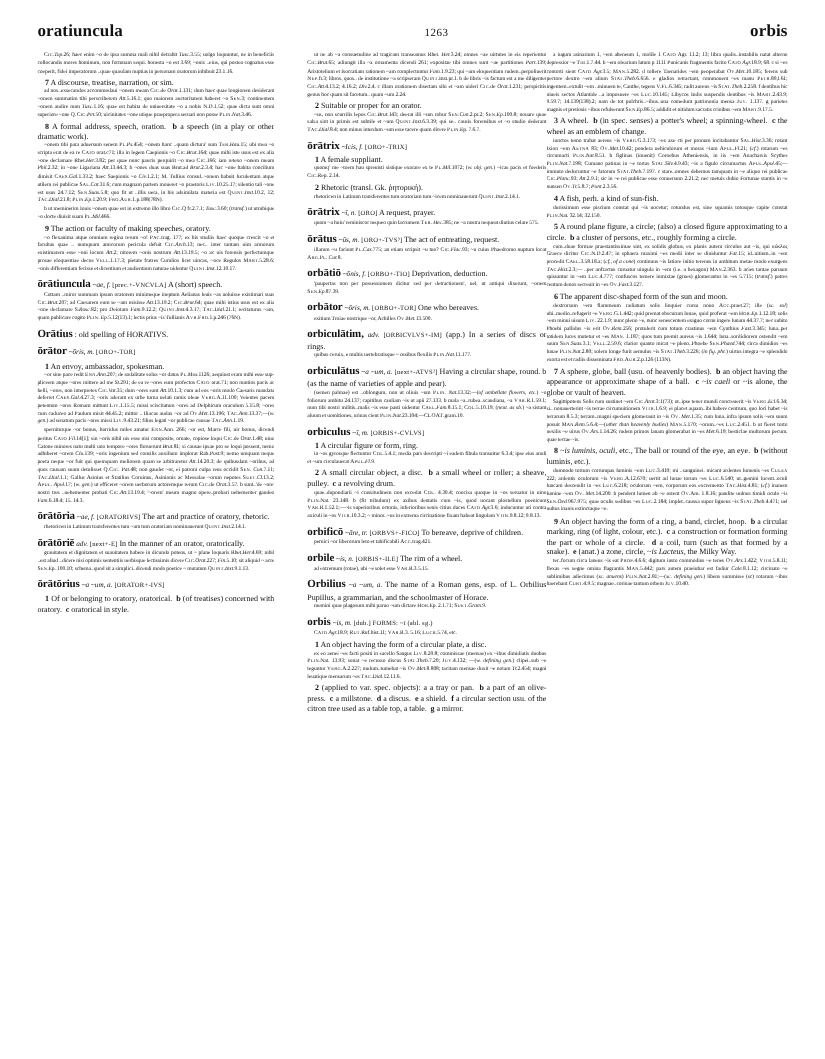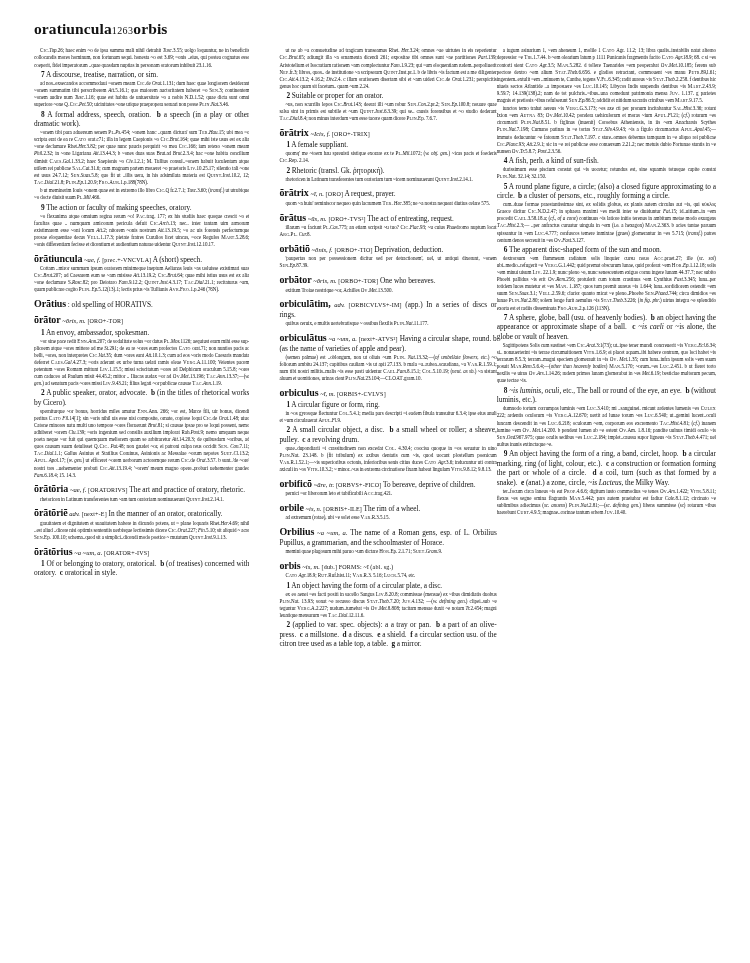--- a/index.html
+++ b/index.html
@@ -11,24 +11,25 @@
     -webkit-font-smoothing:none;
   }
   .page{
     position:relative;
     width:750px;height:963px;
     box-sizing:border-box;
     padding:14px 34px 8px 34px;
   }
   
   .runhead{
-    display:flex;align-items:baseline;justify-content:flex-start;
+    display:flex;align-items:baseline;justify-content:space-between;
     font-weight:bold;font-size:15.5px;
     letter-spacing:.1px;
     margin:6px 0 9px 0;
+    gap:23px;
   }
   .runhead .left,.runhead .right{white-space:nowrap;}
   .runhead .folio{
     font-weight:normal;font-size:10px;
     font-family:"Liberation Serif",serif;
     letter-spacing:.4px;
   }
   
   .cols{
     display:flex;
@@ -99,21 +100,20 @@
         <div class="cit">~onem tibi para aduersum senem <span class="au">Pl</span>.<span class="wk">Ps.</span>454; ~onem hanc ..quam dictura' sum <span class="au">Ter</span>.<span class="wk">Hau.</span>15; ubi mea ~o scripta erat de ea re <span class="au">Cato</span> orat.c71; illa in legem Caepionis ~o <span class="au">Cic</span>.<span class="wk">Brut.</span>164; quae mihi iste usus est ex alia ~one declamare Rhet.<span class="wk">Her.</span>3.82; per quae nunc paucis perquirit ~o mea <span class="au">Cic</span>.166; iam retexo ~onem meam <span class="wk">Phil.</span>2.32; in ~one Ligariana <span class="wk">Att.</span>13.44.3;  b ~ones duas suas Brut.ad <span class="wk">Brut.</span>2.3.4; hac ~one habita concilium dimisit <span class="au">Caes</span>.<span class="wk">Gal.</span>1.33.2; haec Saepionis ~o <span class="wk">Civ.</span>1.2.1; M. Tullius consul..~onem habuit lucu­lentam atque utilem rei publicae <span class="au">Sal</span>.<span class="wk">Cat.</span>31.6; cum magnam partem moueret ~o praetoris <span class="au">Liv</span>.10.25.17; silentio tali ~one est usus 24.7.12; <span class="au">Sen</span>.<span class="wk">Suas.</span>5.8; quo fit ut ..illis uera, in his adsimilata materia est <span class="au">Quint</span>.<span class="wk">Inst.</span>10.2, 12; <span class="au">Tac</span>.<span class="wk">Dial.</span>21.8; <span class="au">Plin</span>.<span class="wk">Ep.</span>1.20.9; <span class="au">Fro</span>.<span class="au">Aur</span>.1.p.188(78N).</div>
         <div class="cit">b ut meminerim Iouis ~onem quae est in extremo illo libro <span class="au">Cic</span>.Q fr.2.7.1; <span class="wk">Tusc.</span>3.60; (<em>transf.</em>) ut utrubique ~o docte diuisit suam <span class="au">Pl</span>.<span class="wk">Mil.</span>466.</div>
         <div class="sense sense-ind"><span class="num">9</span> The action or faculty of making speeches, oratory.</div>
         <div class="cit">~o flexanima atque omnium regina rerum ~o! <span class="au">Pac</span>.trag. 177; ex his studiis haec quoque crescit ~o et facultas quae .. numquam amicorum pericula defuit <span class="au">Cic</span>.<span class="wk">Arch.</span>13; nec.. inter tantam uim armorum existimarem esse ~oni locum <span class="wk">Att.</span>2; nitorem ~onis nostrum <span class="wk">Att.</span>13.19.5; ~o ac uis forensis perfectumque prosae eloquentiae decus <span class="au">Vell</span>.1.17.3; pietate fratres Curulios licet uincas, ~oce Regulos <span class="au">Mart</span>.5.28.6; ~onis differentiam fecisse et dicentium et audientium naturae uidentur <span class="au">Quint</span>.<span class="wk">Inst.</span>12.10.17.</div>
         <div class="sense hwline"><span class="hw">ōrātiuncula</span> <span class="infl ital">~ae, f.</span> <span class="etym">[prec.+-VNCVLA]</span> <span>A (short) speech.</span></div>
         <div class="cit">Cottam ..miror summam ipsum oratorem minimeque ineptum Aelianas leuis ~as uoluisse existimari suas <span class="au">Cic</span>.<span class="wk">Brut.</span>207; ad Caesarem eum se ~am misisse <span class="wk">Att.</span>13.19.2; <span class="au">Cic</span>.<span class="wk">Brut.</span>64; quae mihi istius usus est ex alia ~one declamare S.<span class="wk">Rosc.</span>82; pro Deiotaro <span class="wk">Fam.</span>9.12.2; <span class="au">Quint</span>.<span class="wk">Inst.</span>4.3.17; <span class="au">Tac</span>.<span class="wk">Dial.</span>21.1; recitaturus ~am, quam publicare cogito <span class="au">Plin</span>. <span class="wk">Ep.</span>5.12(13).1; lectis prius ~is Tullianis <span class="au">Avr</span>.<span class="au">Fro</span>.1.p.246 (76N).</div>
         <div class="sense hwline"><span class="hw">Orātius</span> <span>: old spelling of HORATIVS.</span></div>
         <div class="sense hwline"><span class="hw">ōrātor</span> <span class="infl ital">~ōris, m.</span> <span class="etym">[ORO+-TOR]</span></div>
         <div class="sense sense-ind"><span class="num">1</span> An envoy, ambassador, spokesman.</div>
         <div class="cit">~or sine pace redit <span class="au">Enn</span>.<span class="wk">Ann.</span>207; de sodalitate solus ~or datus <span class="au">Pl</span>.<span class="wk">Mos.</span>1126; aequiust eram mihi esse sup­pliceem atque ~ores mittere ad me <span class="wk">St.</span>291; de ea re ~ores eum profectos <span class="au">Cato</span> orat.71; non nuntios pacis ac belli, ~ores, non interpretes <span class="au">Cic</span>.<span class="wk">Vat.</span>35; dum ~ores eant <span class="wk">Att.</span>10.1.3; cum ad eos ~oris modo Caesaris man­data deferret <span class="au">Caes</span>.<span class="wk">Gal.</span>4.27.3; ~oris aderant ex urbe turna uelati ramis oleae <span class="au">Verg</span>.A.11.100; Veientes pacem petentum ~ores Romam mittunt <span class="au">Liv</span>.1.15.5; missi sciscitatum ~ores ad Delphicum oraculum 5.15.8; ~ores cum caduceo ad Paulum misit 44.45.2; mittor .. Iliacas audax ~or ad <span class="au">Ov</span>.<span class="wk">Met.</span>13.196; <span class="au">Tac</span>.<span class="wk">Ann.</span>13.37;—(<em>w. gen.</em>) ad sena­tum pacis ~ores missi <span class="au">Liv</span>.9.43.21; filius legati ~or publicae causae <span class="au">Tac</span>.<span class="wk">Ann.</span>1.19.</div>
-        <div class="sense sense-ind"><span class="num">2</span> A public speaker, orator, advocate.&nbsp; <span class="sub">b</span> (in the titles of rhetorical works by Cicero).</div>
         <div class="cit">sperniturque ~or bonus, horridus miles amatur <span class="au">Enn</span>.Ann. 266; ~or est, Marce fili, uir bonus, dicendi peritus <span class="au">Cato</span> <span class="wk">Fil.</span>14[1]; sin ~oris nihil uis esse nisi composite, ornate, copiose loqui <span class="au">Cic</span>.de <span class="wk">Orat.</span>1.48; uiuo Catone minores natu multi uno tempore ~ores floruerunt <span class="wk">Brut.</span>81; si causae ipsae pro se loqui possent, nemo adhiberet ~orem <span class="wk">Clu.</span>139; ~oris ingenium sed consilis auxilium implorat Rab.<span class="wk">Post.</span>9; nemo umquam neque poeta neque ~or fuit qui quemquam meliorem quam se arbitraretur <span class="wk">Att.</span>14.20.3; de quibusdam ~oribus, ad quos causam suam detulisset <span class="au">Q.Cic</span>. <span class="wk">Pat.</span>48; non gaudet ~or, ei patroni culpa reus occidit <span class="au">Sen</span>. <span class="wk">Con.</span>7.11; <span class="au">Tac</span>.<span class="wk">Dial.</span>1.1; Gallus Asinius et Statilius Coruinus, Asinionis ac Messalae ~orum nepotes <span class="au">Suet</span>.<span class="wk">Cl.</span>13.2; <span class="au">Apul</span>. <span class="wk">Apol.</span>17; (<em>w. gen.</em>) ut efficeret ~orem uerborum actoremque rerum <span class="au">Cic</span>.de <span class="wk">Orat.</span>3.57.  b sunt..'de ~ore' nostri tres ..uehementer probati <span class="au">Cic</span>.<span class="wk">Att.</span>13.19.4; '~orem' meum magno opere..probari uehementer gaudeo <span class="wk">Fam.</span>6.18.4; 15. 14.3.</div>
         <div class="sense hwline"><span class="hw">ōrātōria</span> <span class="infl ital">~ae, f.</span> <span class="etym">[ORATORIVS]</span> <span>The art and practice of oratory, rhetoric.</span></div>
         <div class="cit">rhetoricen in Latinum transferentes tum ~am tum ora­toriam nominauerunt <span class="au">Quint</span>.<span class="wk">Inst.</span>2.14.1.</div>
         <div class="sense hwline"><span class="hw">ōrātōriē</span> <span class="infl ital">adv.</span> <span class="etym">[next+-E]</span> <span>In the manner of an orator, oratorically.</span></div>
         <div class="cit">grauitatem et dignitatem et suauitatem habere in dicundo potens, ut ~ plane loquaris Rhet.<span class="wk">Her.</span>4.69; nihil ..est aliud ..dicere nisi optimis sententiis uerbisque lectissimis dicere <span class="au">Cic</span>.<span class="wk">Orat.</span>227; <span class="wk">Fin.</span>5.10; sit aliquid ~ acre <span class="au">Sen</span>.Ep. 100.10; schema..quod sit a simplici..dicendi modo poetice ~ mutatum <span class="au">Quint</span>.<span class="wk">Inst.</span>9.1.13.</div>
         <div class="sense hwline"><span class="hw">ōrātōrius</span> <span class="infl ital">~a ~um, a.</span> <span class="etym">[ORATOR+-IVS]</span></div>
         <div class="sense sense-ind"><span class="num">1</span> Of or belonging to oratory, oratorical.&nbsp; <span class="sub">b</span> (of treatises) concerned with oratory.&nbsp; <span class="sub">c</span> oratorical in style.</div>
       </div>
     <div class="col c2" id="col-2">
         <div class="cit">ut ne ab ~a consuetudine ad tragicam transeamus Rhet. <span class="wk">Her.</span>3.24; omnes ~ae uirtutes in eis reperientur <span class="au">Cic</span>.<span class="wk">Brut.</span>65; adiungit illa ~a ornamenta dicendi 261; expositae tibi omnes sunt ~ae partitiones <span class="wk">Part.</span>139; Aristotelium et Iso­cratiam rationem ~am complectuntur <span class="wk">Fam.</span>1.9.23; qui ~am eloquentiam rudem..perpoliuerit <span class="au">Nep</span>.fr.3; libros, quos.. de institutione ~a scripseram <span class="au">Quint</span>.Inst.pr.1.  b de libris ~is factum est a me diligenter <span class="au">Cic</span>.<span class="wk">Att.</span>4.13.2; 4.16.2; <span class="wk">Div.</span>2.4.  c illam orationem disertam sibi et ~am uideri <span class="au">Cic</span>.de <span class="wk">Orat.</span>1.231; perspicitis genus hoc quam sit facetum.. quam ~um 2.24.</div>
@@ -148,20 +148,21 @@
         <div class="sense hwline"><span class="hw">Orbilius</span> <span class="infl ital">~a ~um, a.</span> <span>The name of a Roman gens, esp. of L. Orbilius Pupillus, a gram­marian, and the schoolmaster of Horace.</span></div>
         <div class="cit">memini quae plagosum mihi paruo ~um dictare <span class="au">Hor</span>.Ep. 2.1.71; <span class="au">Suet</span>.<span class="wk">Gram.</span>9.</div>
         <div class="sense hwline"><span class="hw">orbis</span> <span class="infl ital">~is, m.</span> <span class="etym">[dub.]  FORMS: ~ī (abl. sg.)</span></div>
         <div class="cit"><span class="au">Cato</span> <span class="wk">Agr.</span>18.9; <span class="au">Rut</span>.Ruf.hist.11; <span class="au">Var</span>.R.3. 5.16; <span class="au">Lucr</span>.5.74, etc.</div>
         <div class="sense sense-ind"><span class="num">1</span> An object having the form of a circular plate, a disc.</div>
         <div class="cit">ex eo aenei ~es facti positi in sacello Sangus <span class="au">Liv</span>.8.20.8; commissae (mensae) ex ~ibus dimidiatis duobus <span class="au">Plin</span>.Nat. 13.93; sonat ~e recusso discus <span class="au">Stat</span>.<span class="wk">Theb.</span>7.20; <span class="au">Juv</span>.4.132; —(<em>w. defining gen.</em>) clipei..sub ~e teguntur <span class="au">Verg</span>.A.2.227; nudum..tumebat ~is <span class="au">Ov</span>.<span class="wk">Met.</span>8.808; tacitam mensae duxit ~e notam <span class="wk">Tr.</span>2.454; magni leuatique mensarum ~es <span class="au">Tac</span>.<span class="wk">Dial.</span>12.11.6.</div>
         <div class="sense sense-ind"><span class="num">2</span> (applied to var. spec. objects): a a tray or pan.&nbsp; <span class="sub">b</span> a part of an olive-press.&nbsp; <span class="sub">c</span> a mill­stone.&nbsp; <span class="sub">d</span> a discus.&nbsp; <span class="sub">e</span> a shield.&nbsp; <span class="sub">f</span> a circular section usu. of the citron tree used as a table top, a table.&nbsp; <span class="sub">g</span> a mirror.</div>
       </div>
     <div class="col c3" id="col-3">
         <div class="cit">a iugum asinarium 1, ~em aheneum 1, molile 1 <span class="au">Cato</span> Agr. 11.2; 13; libra qualis..instabilis natat alterno depressior ~e <span class="au">Tib</span>.1.7.44.  b ~em olearium latum p 1111 Punicanis fragmentis facito <span class="au">Cato</span> <span class="wk">Agr.</span>18.9; 68.  c si ~es contorti sient <span class="au">Cato</span> <span class="wk">Agr.</span>3.5; <span class="au">Man</span>.5.282.  d tollere Taenarides ~em peoperabat <span class="au">Ov</span>.<span class="wk">Met.</span>10.185; ferens sub pectore dextro ~em alium <span class="au">Stat</span>.<span class="wk">Theb.</span>6.656.  e gladios retractant, com­mouent ~es manu <span class="au">Petr</span>.89,l.61; ingentem..extulit ~em ..minuem te, Canthe, tegens <span class="au">V.Fl</span>.6.345; radit aureus ~is <span class="au">Stat</span>.<span class="wk">Theb.</span>2.258.  f dentibus hic niueis sectos Atlantide ..a imposuere ~es <span class="au">Luc</span>.10.145; Libycos Indis suspendis dentibus ~is <span class="au">Mart</span>.2.43.9; 9.59.7; 14.139(138).2; nam de tot pulchris..~ibus..una comedunt patrimonia mensa <span class="au">Juv</span>. 1.137.  g parietes magnis et pretiosis ~ibus refulserunt <span class="au">Sen</span>.<span class="wk">Ep.</span>86.5; addidit et nitidum sacratis crinibus ~em <span class="au">Mart</span>.9.17.5.</div>
+        <div class="sense sense-ind"><span class="num">3</span> A wheel.&nbsp; <span class="sub">b</span> (in spec. senses) a potter's wheel; a spinning-wheel.&nbsp; <span class="sub">c</span> the wheel as an emblem of change.</div>
         <div class="cit">iunctos temo trahat aereus ~is <span class="au">Verg</span>.G.3.173; ~es axe cti per pronum incitabantur <span class="au">Sal</span>.<span class="wk">Hist.</span>3.36; rotant Ixion ~em <span class="au">Aetna</span> 83; <span class="au">Ov</span>.<span class="wk">Met.</span>10.42; pondera uehiculorum et moras ~ium <span class="au">Apul</span>.<span class="wk">Fl.</span>21; (<em>cf.</em>) rotarum ~es circumacti <span class="au">Plin</span>.<span class="wk">Nat.</span>8.51.  b figlinas (inuenit) Coroebus Atheni­ensis, in iis ~em Anacharsis Scythes <span class="au">Plin</span>.<span class="wk">Nat.</span>7.198; Cumano patinas in ~e tortas <span class="au">Stat</span>.<span class="wk">Silv.</span>4.9.43; ~is a figulo circumactus <span class="au">Apul</span>.<span class="wk">Apol.</span>45;—immuto deducuntur ~e fato­rum <span class="au">Stat</span>.<span class="wk">Theb.</span>7.197.  c stare..omnes debemus tam­quam in ~e aliquo rei publicae <span class="au">Cic</span>.<span class="wk">Planc.</span>93; <span class="wk">Att.</span>2.9.1; sic in ~e rei publicae esse conuersum 2.21.2; nec metuis dubio Fortunae stantis in ~e nunsen <span class="au">Ov</span>.<span class="wk">Tr.</span>5.8.7; <span class="wk">Pont.</span>2.3.56.</div>
         <div class="sense sense-ind"><span class="num">4</span> A fish, perh. a kind of sun-fish.</div>
         <div class="cit">durissimum esse piscium constat qui ~is uocetur; ro­tundus est, sine squamis totusque capite constat <span class="au">Plin</span>.Nat. 32.14; 32.150.</div>
         <div class="sense sense-ind"><span class="num">5</span> A round plane figure, a circle; (also) a closed figure approximating to a circle.&nbsp; <span class="sub">b</span> a cluster of persons, etc., roughly forming a circle.</div>
         <div class="cit">cum..duae formae praestantissimae sint, ex solidis globus, ex planis autem circulus aut ~is, qui κύκλος Graece dicitur <span class="au">Cic</span>.N.D.2.47; in sphaera maximi ~es medii inter se diuiduntur <span class="wk">Fat.</span>15; id..uitium..in ~em procedit <span class="au">Cael</span>.3.58.18.a; (<em>cf., of a cone</em>) continuus ~is latiore initio terenus in ambitum metae modo exurgens <span class="au">Tac</span>.<span class="wk">Hist.</span>2.3;— ..per anfractus curuatur uingula in ~em (i.e. a hexagon) <span class="au">Man</span>.2.363.  b acies tantae paruum spissantur in ~em <span class="au">Luc</span>.4.777; confuscos temere inmixtae (grues) glomerantur in ~es 5.715; (<em>transf.</em>) patres centum denos secreuit in ~es <span class="au">Ov</span>.<span class="wk">Fast.</span>3.127.</div>
         <div class="sense sense-ind"><span class="num">6</span> The apparent disc-shaped form of the sun and moon.</div>
         <div class="cit">dextrorsum ~em flammeum radiatum solis linquier cursu nouo <span class="au">Acc</span>.praet.27; ille (<em>sc. sol</em>) ubi..medio..refugerit ~e <span class="au">Verg</span>.G.1.442; quid premat obscurum lunae, quid pro­ferat ~em <span class="au">Hor</span>.<span class="wk">Ep.</span>1.12.18; solis ~em minui uisum <span class="au">Liv</span>. 22.1.9; nunc pleno ~e, nunc senescentem exiguo cornu ingere lunam 44.37.7; nec subito Phoebi pallidus ~is erit <span class="au">Ov</span>.<span class="wk">Rem.</span>256; protulerit cum totum crastinus ~em Cynthius <span class="wk">Fast.</span>3.345; luna..per totidem luces mutetur et ~es <span class="au">Man</span>. 1.187; quos tum premit aureus ~is 1.644; luna..sordidiorem ostendit ~em suum <span class="au">Sen</span>.<span class="wk">Suas.</span>3.1; <span class="au">Vell</span>.2.59.6; clarior quanto micat ~e pleno..Phoebe <span class="au">Sen</span>.<span class="wk">Phaed.</span>744; circa dimidios ~es lunae <span class="au">Plin</span>.<span class="wk">Nat.</span>2.80; solem longe furit aemu­lus ~is <span class="au">Stat</span>.<span class="wk">Theb.</span>3.226; (<em>in fig. phr.</em>) uirtus integra ~e splendido exorta est et radiis disseminata <span class="au">Fro</span>.<span class="au">Aur</span>.2.p.126 (113N).</div>
         <div class="sense sense-ind"><span class="num">7</span> A sphere, globe, ball (usu. of heavenly bodies).&nbsp; <span class="sub">b</span> an object having the appearance or approximate shape of a ball.&nbsp; <span class="sub">c</span> <em>~is caeli</em> or ~is alone, the globe or vault of heaven.</div>
         <div class="cit">Sagittipotens Solis cum sustinet ~em <span class="au">Cic</span>.<span class="wk">Arat.</span>3:1(73); ut..ipse tener mundi concreuerit ~is <span class="au">Verg</span>.<span class="wk">Ecl.</span>6.34; si.. nonauerterint ~is terrae circumuitionem <span class="au">Vitr</span>.1.6.9; ei placet aqaam..ibi habere centrum, quo loci habet ~is ter­rarum 8.5.3; terram..magni speciem glomerauit in ~is <span class="au">Ov</span>. <span class="wk">Met.</span>1.35; cum luna..infra ipsum solis ~em suum posuit <span class="au">Man</span>.<span class="wk">Rem.</span>5.6.4;—(<em>other than heavenly bodies</em>) <span class="au">Man</span>.5.170; ~orum..~es <span class="au">Luc</span>.2.451.  b ut fieret torto nexilis ~e uirus <span class="au">Ov</span>.<span class="wk">Ars.</span>1.14.26; rudem primos lanam glomerabat in ~es <span class="wk">Met.</span>6.19; besticlae multorum pecum, quae tectae ~is.</div>
         <div class="sense sense-ind"><span class="num">8</span> <em>~is luminis, oculi,</em> etc., The ball or round of the eye, an eye.&nbsp; <span class="sub">b</span> (without luminis, etc.).</div>

